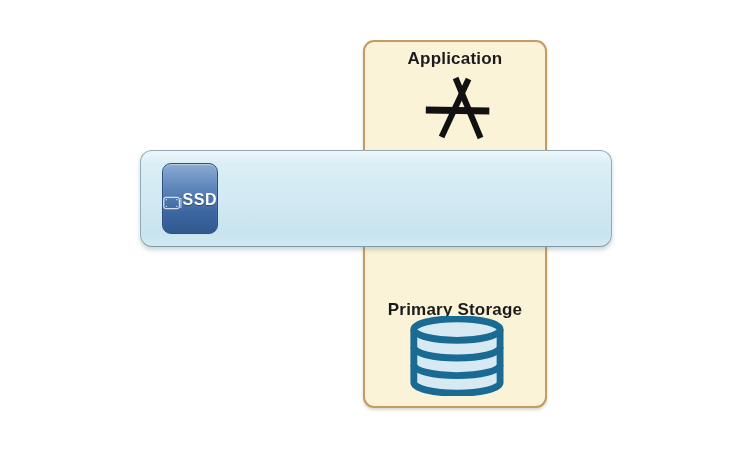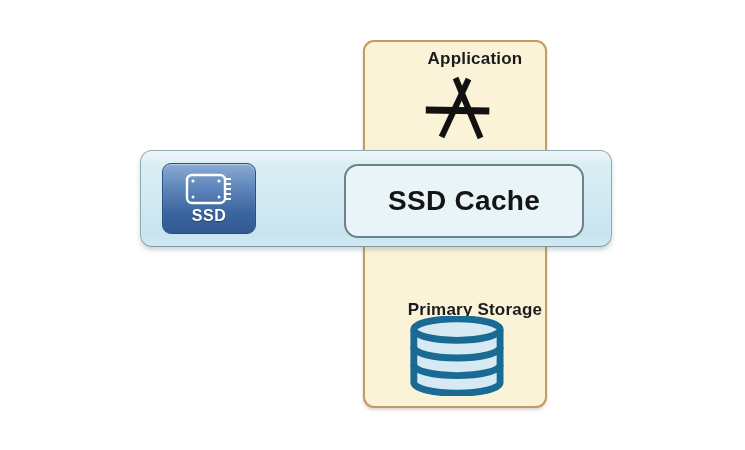--- a/index.html
+++ b/index.html
@@ -31,21 +31,20 @@
   }
   .column-label {
     position: absolute;
     left: 0;
     width: 100%;
     text-align: center;
     font-size: 17px;
     font-weight: bold;
     color: #1b1b1b;
     letter-spacing: 0.2px;
-    padding-left: 20px;
   }
   .application-label { top: 7px; }
   .primary-storage-label { top: 258px; }
   .app-icon {
     position: absolute;
     top: 34px;
     left: 50%;
     transform: translateX(-46%);
     width: 64px;
     height: 64px;
@@ -70,29 +69,29 @@
     border: 1px solid #93aab4;
     border-bottom-color: #7e99a4;
     border-radius: 12px;
     box-shadow: 0 3px 4px rgba(90, 120, 135, 0.30);
     z-index: 2;
   }
   .ssd-icon {
     position: absolute;
     left: 21px;
     top: 12px;
-    width: 94px;
+    width: 56px;
     height: 71px;
     box-sizing: border-box;
     border-radius: 9px;
     background: linear-gradient(180deg, #8aaad3 0%, #5e86bb 35%, #3c66a0 70%, #31598f 100%);
     border: 1px solid #2c4f7f;
     box-shadow: inset 0 1px 1px rgba(255,255,255,0.45);
     display: flex;
-    flex-direction: column;
+    flex-direction: row;
     align-items: center;
     justify-content: flex-start;
   }
   .ssd-glyph {
     width: 48px;
     height: 34px;
     margin-top: 8px;
   }
   .ssd-icon-label {
     color: #ffffff;
@@ -160,18 +159,15 @@
         <circle cx="34" cy="25" r="1.5" fill="#ffffff"></circle>
         <line x1="41" y1="7" x2="46" y2="7" stroke="#ffffff" stroke-width="2"></line>
         <line x1="41" y1="12" x2="46" y2="12" stroke="#ffffff" stroke-width="2"></line>
         <line x1="41" y1="17" x2="46" y2="17" stroke="#ffffff" stroke-width="2"></line>
         <line x1="41" y1="22" x2="46" y2="22" stroke="#ffffff" stroke-width="2"></line>
         <line x1="41" y1="27" x2="46" y2="27" stroke="#ffffff" stroke-width="2"></line>
       </svg>
       <div class="ssd-icon-label">SSD</div>
     </div>
 
-    <div class="cache-box">
-      <span class="cache-box-label">SSD Cache</span>
-    </div>
   </div>
 
 </div>
 
 </body></html>

